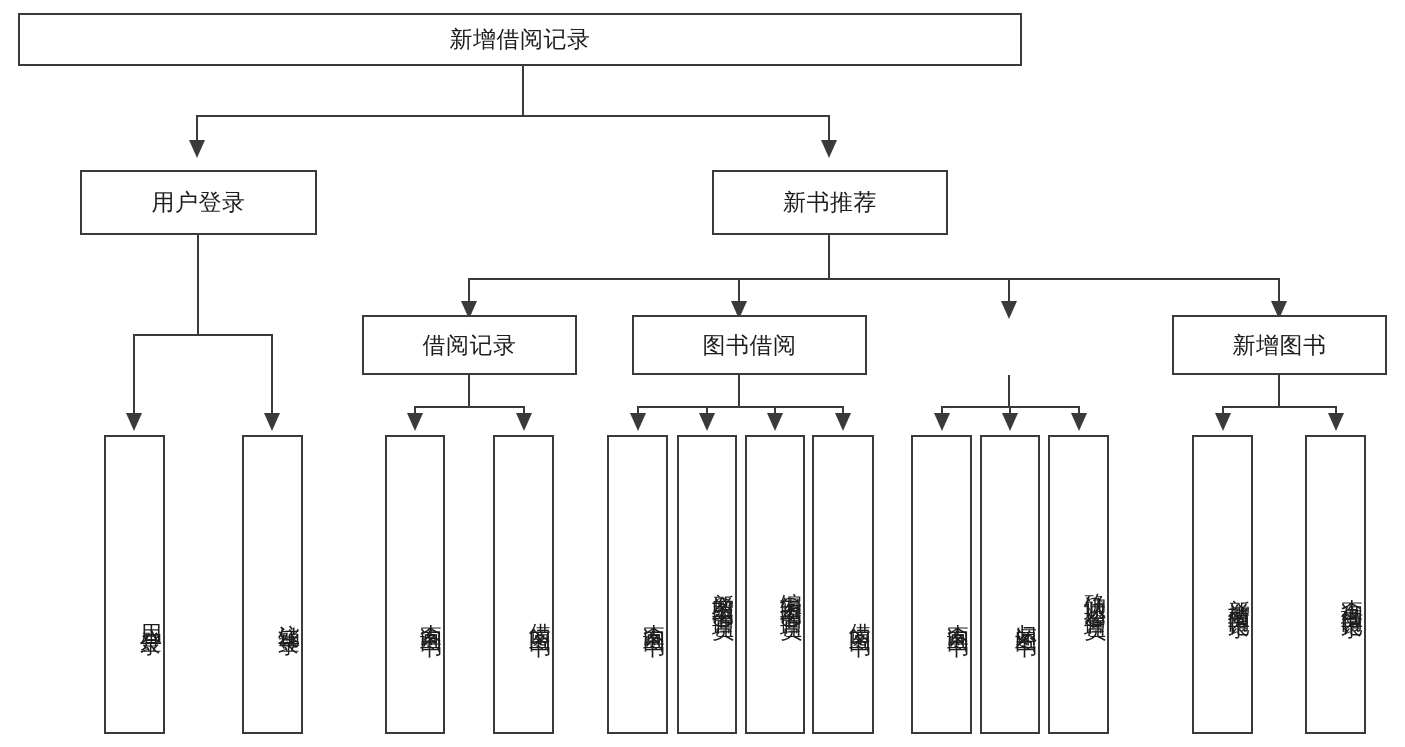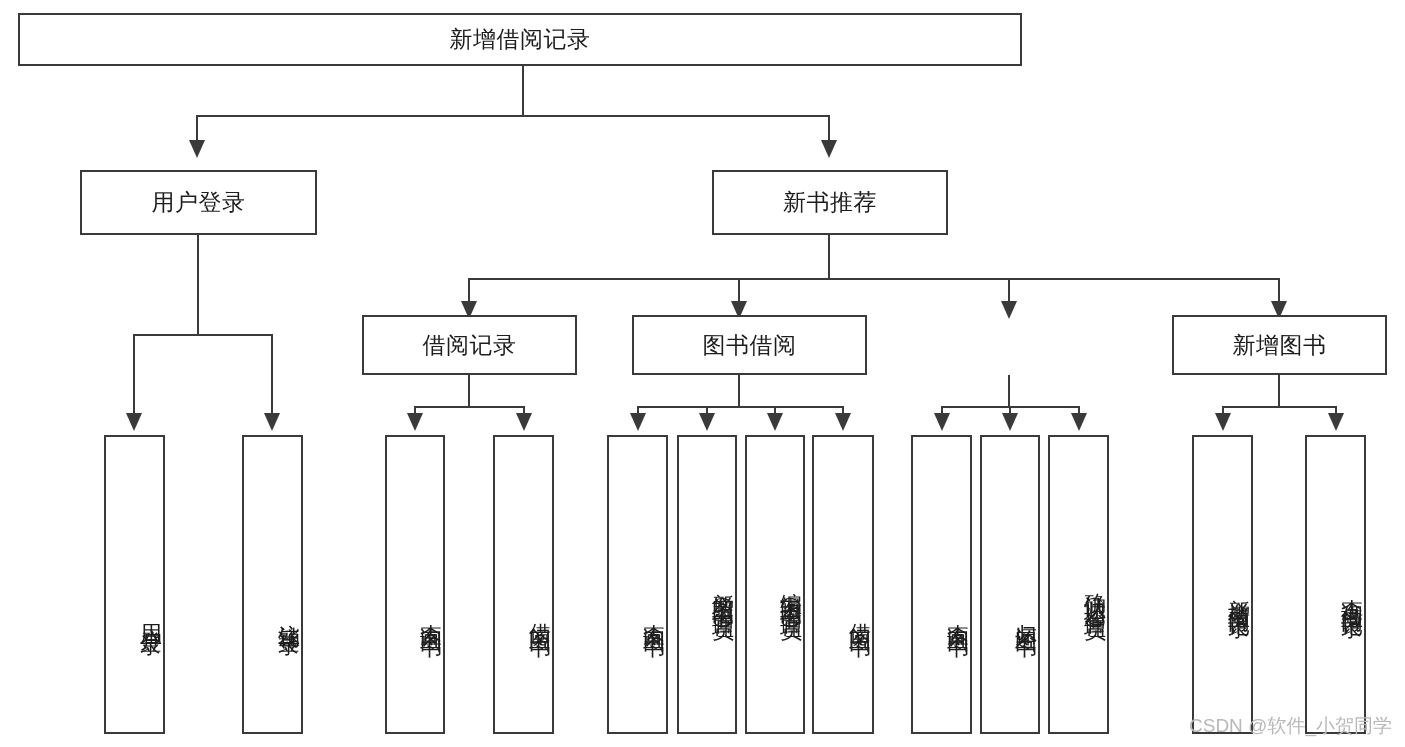--- a/index.html
+++ b/index.html
@@ -178,15 +178,14 @@
   <div class="node vert lvl-pad" style="left:911px; top:435px; width:61px; height:299px;">查询图书</div>
 
   <div class="node vert lvl-pad" style="left:980px; top:435px; width:60px; height:299px;">归还图书</div>
 
   <div class="node vert lvl-pad2" style="left:1048px; top:435px; width:61px; height:299px;">确认归还（管理员）</div>
 
   <div class="node vert lvl-pad2" style="left:1192px; top:435px; width:61px; height:299px;">新增借阅记录</div>
 
   <div class="node vert lvl-pad2" style="left:1305px; top:435px; width:61px; height:299px;">查询借阅记录</div>
 
-  <div id="watermark" style="left:1189px; top:713px;">CSDN @软件_小贺同学</div>
 
 </div>
 
 </body></html>

